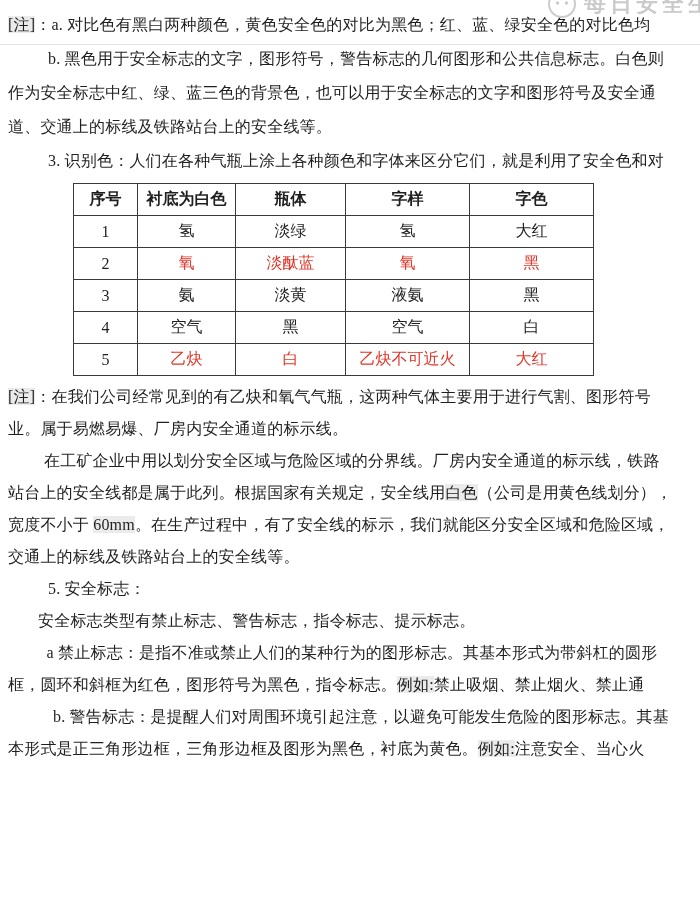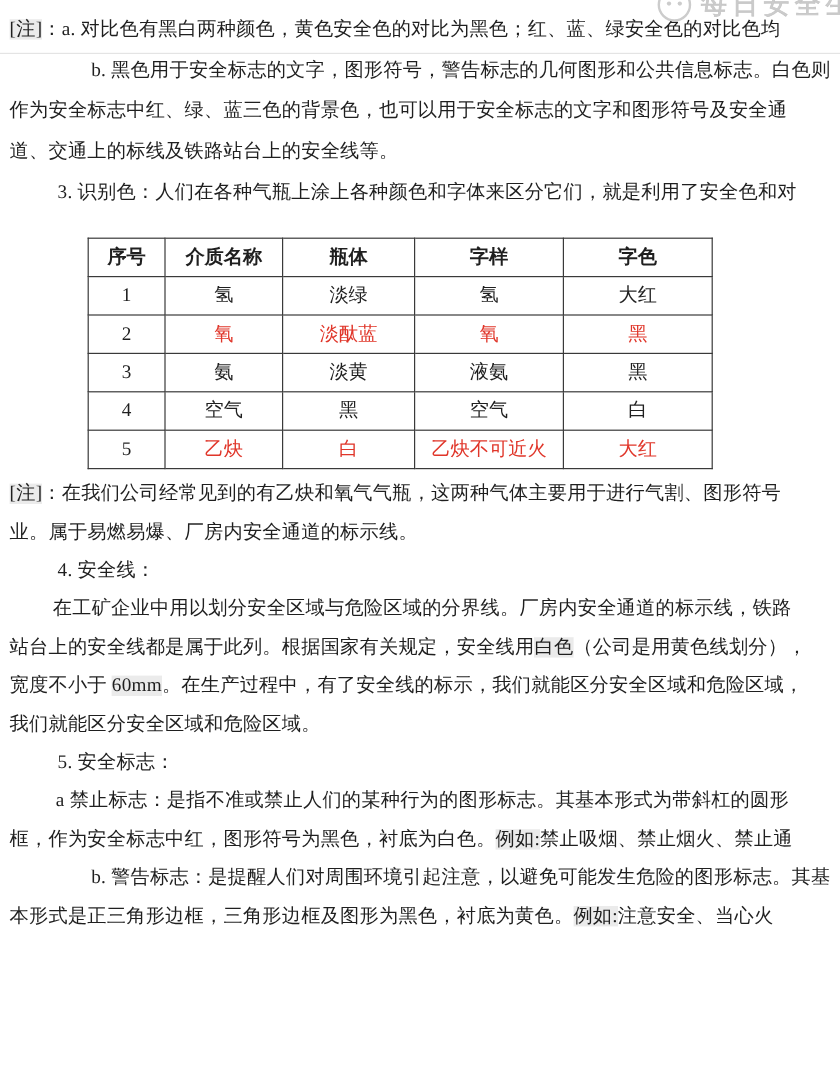--- a/index.html
+++ b/index.html
@@ -13,21 +13,21 @@
   .wm-text{
     font-size:22px;letter-spacing:4px;color:#cccccc;
     -webkit-text-stroke:0.6px #c4c4c4;
   }
   .content{position:relative;padding:8px 8px 0 8px;z-index:2;}
   .line{font-size:16px;line-height:34px;height:34px;white-space:nowrap;letter-spacing:0.2px;}
   .post .line{line-height:32px;height:32px;}
   .seg{display:inline;}
   .seg-u{text-underline-offset:3px;}
   .seg-hl{background:var(--hl,#ebebeb);}
-  table.media-table{border-collapse:collapse;table-layout:fixed;margin:20px 0 5px 65px;width:520px;font-family:Liberation Serif, serif;}
+  table.media-table{border-collapse:collapse;table-layout:fixed;margin:5px 0 5px 65px;width:520px;font-family:Liberation Serif, serif;}
   .media-table th,.media-table td{
     border:1px solid #3a3a3a;text-align:center;vertical-align:middle;
     font-size:16px;height:31px;padding:0;overflow:hidden;
   }
   .media-table th{font-weight:bold;}
   .red-row td{color:var(--red,#e0362a);}
   .red-row td:first-child{color:#1f1f1f;}
 </style>
 </head>
 <body>
@@ -43,38 +43,38 @@
         <circle cx="12.5" cy="16" r="1.8" fill="#cccccc"></circle>
         <circle cx="21.5" cy="16" r="1.8" fill="#cccccc"></circle>
       </svg>
     </span>
     <span class="wm-text">每日安全生</span>
   </div>
 
   <div class="content">
     <div class="pre" id="lines-top">
         <div class="line"><span class="seg seg-hl">[注]</span><span class="seg">：a. 对比色有黑白两种颜色，黄色安全色的对比为黑色；红、蓝、绿安全色的对比色均</span></div>
-        <div class="line" style="padding-left: 40px; text-align: right;"><span class="seg">b. 黑色用于安全标志的文字，图形符号，警告标志的几何图形和公共信息标志。白色则</span></div>
+        <div class="line" style="padding-left: 40px;"><span class="seg">b. 黑色用于安全标志的文字，图形符号，警告标志的几何图形和公共信息标志。白色则</span></div>
         <div class="line"><span class="seg">作为安全标志中红、绿、蓝三色的背景色，也可以用于安全标志的文字和图形符号及安全通</span></div>
         <div class="line"><span class="seg">道、交通上的标线及铁路站台上的安全线等。</span></div>
         <div class="line" style="padding-left: 40px;"><span class="seg">3. 识别色：人们在各种气瓶上涂上各种颜色和字体来区分它们，就是利用了安全色和对</span></div>
       </div>
 
     <table class="media-table" id="gas-table">
       <colgroup id="gas-cols">
           <col style="width: 64px;">
           <col style="width: 98px;">
           <col style="width: 110px;">
           <col style="width: 124px;">
           <col style="width: 124px;">
         </colgroup>
       <thead>
           <tr id="gas-head">
             <th>序号</th>
-            <th>介质名称</th>
+            <th>衬底为白色</th>
             <th>瓶体</th>
             <th>字样</th>
             <th>字色</th>
           </tr>
         </thead>
       <tbody id="gas-body">
           <tr>
             <td>1</td>
             <td>氢</td>
             <td>淡绿</td>
@@ -108,25 +108,25 @@
             <td>白</td>
             <td>乙炔不可近火</td>
             <td>大红</td>
           </tr>
         </tbody>
     </table>
 
     <div class="post" id="lines-bottom">
         <div class="line"><span class="seg seg-hl">[注]</span><span class="seg">：在我们公司经常见到的有乙炔和氧气气瓶，这两种气体主要用于进行气割、图形符号</span></div>
         <div class="line"><span class="seg">业。属于易燃易爆、厂房内安全通道的标示线。</span></div>
-        <div class="line" style="padding-left: 40px;"><span class="seg">4. 安全线：</span></div>
         <div class="line" style="padding-left: 36px;"><span class="seg seg-u">在工矿企业中用以划分安全区域与危险区域的分界线。</span><span class="seg">厂房内安全通道的标示线，铁路</span></div>
         <div class="line"><span class="seg">站台上的安全线都是属于此列。根据国家有关规定，</span><span class="seg seg-u">安全线用</span><span class="seg seg-u seg-hl">白色</span><span class="seg">（公司是用黄色线划分），</span></div>
         <div class="line"><span class="seg seg-u">宽度不小于 </span><span class="seg seg-u seg-hl">60mm</span><span class="seg">。在生产过程中，有了安全线的标示，我们就能区分安全区域和危险区域，</span></div>
-        <div class="line"><span class="seg">我们就能区分安全区域和危险区域。</span></div>
+        <div class="line"><span class="seg">交通上的标线及铁路站台上的安全线等。</span></div>
         <div class="line" style="padding-left: 40px;"><span class="seg">5. 安全标志：</span></div>
+        <div class="line" style="padding-left: 30px;"><span class="seg">安全标志类型有</span><span class="seg seg-u">禁止标志</span><span class="seg">、</span><span class="seg seg-u">警告标志</span><span class="seg">，</span><span class="seg seg-u">指令标志</span><span class="seg">、</span><span class="seg seg-u">提示标志</span><span class="seg">。</span></div>
         <div class="line" style="padding-left: 4px; text-align: center;"><span class="seg">a 禁止标志：是指不准或禁止人们的某种行为的图形标志。其基本形式为带斜杠的圆形</span></div>
-        <div class="line"><span class="seg">框，作为安全标志中红，图形符号为黑色，衬底为白色。</span><span class="seg seg-hl">例如:</span><span class="seg">禁止吸烟、禁止烟火、禁止通</span></div>
-        <div class="line" style="padding-left: 45px; text-align: right;"><span class="seg">b. 警告标志：是</span><span class="seg seg-u">提醒人们对周围环境引起注意，以避免可能发生危险</span><span class="seg">的图形标志。其基</span></div>
+        <div class="line"><span class="seg">框，圆环和斜框为红色，图形符号为黑色，指令标志。</span><span class="seg seg-hl">例如:</span><span class="seg">禁止吸烟、禁止烟火、禁止通</span></div>
+        <div class="line" style="padding-left: 45px;"><span class="seg">b. 警告标志：是</span><span class="seg seg-u">提醒人们对周围环境引起注意，以避免可能发生危险</span><span class="seg">的图形标志。其基</span></div>
         <div class="line"><span class="seg">本形式是正三角形边框，三角形边框及图形为黑色，衬底为黄色。</span><span class="seg seg-hl">例如:</span><span class="seg">注意安全、当心火</span></div>
       </div>
   </div>
 </div>
 
 </body></html>

